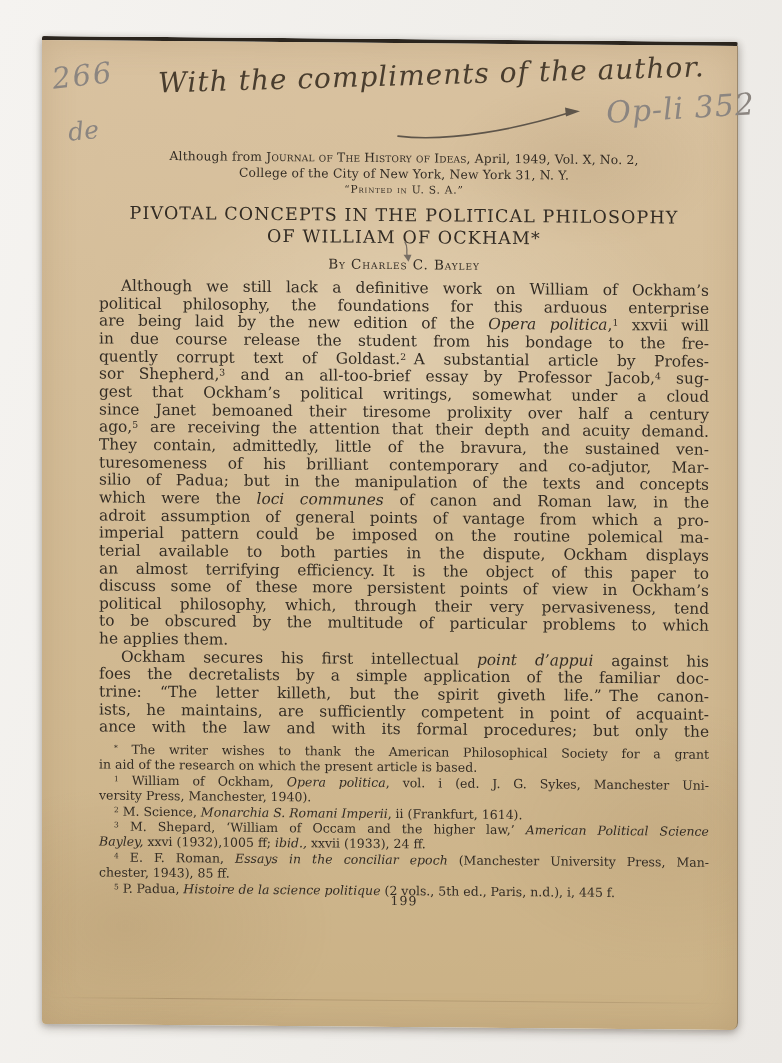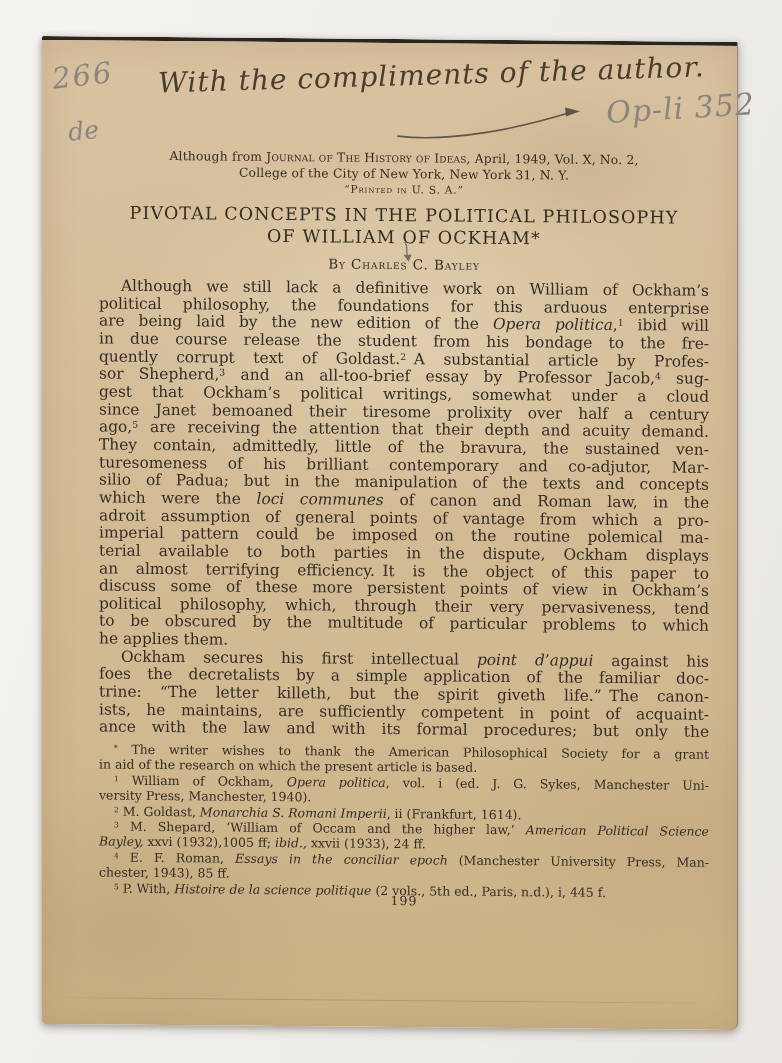--- a/index.html
+++ b/index.html
@@ -82,21 +82,21 @@
   <svg class="title-arrow" width="20" height="24">
     <path d="M 7 2 C 11 8, 7 13, 10 18" stroke="#776e64" stroke-width="1.3" fill="none" stroke-linecap="round"></path>
     <polygon points="5.5,14.5 10.5,21.5 13.5,14.5" fill="#776e64"></polygon>
   </svg>
 
   <div class="col byline">By Charles C. Bayley</div>
 
   <div class="col body-text">
       <div class="tline ind"><span>Although we still lack a definitive work on William of Ockham’s</span></div>
       <div class="tline"><span>political philosophy, the foundations for this arduous enterprise</span></div>
-      <div class="tline"><span>are being laid by the new edition of the </span><span class="it">Opera politica</span><span>,</span><sup>1</sup><span> ibid will</span></div>
+      <div class="tline"><span>are being laid by the new edition of the </span><span class="it">Opera politica</span><span>,</span><sup>1</sup><span> xxvii will</span></div>
       <div class="tline"><span>in due course release the student from his bondage to the fre-</span></div>
       <div class="tline"><span>quently corrupt text of Goldast.</span><sup>2</sup><span> A substantial article by Profes-</span></div>
       <div class="tline"><span>sor Shepherd,</span><sup>3</sup><span> and an all-too-brief essay by Professor Jacob,</span><sup>4</sup><span> sug-</span></div>
       <div class="tline"><span>gest that Ockham’s political writings, somewhat under a cloud</span></div>
       <div class="tline"><span>since Janet bemoaned their tiresome prolixity over half a century</span></div>
       <div class="tline"><span>ago,</span><sup>5</sup><span> are receiving the attention that their depth and acuity demand.</span></div>
       <div class="tline"><span>They contain, admittedly, little of the bravura, the sustained ven-</span></div>
       <div class="tline"><span>turesomeness of his brilliant contemporary and co-adjutor, Mar-</span></div>
       <div class="tline"><span>silio of Padua; but in the manipulation of the texts and concepts</span></div>
       <div class="tline"><span>which were the </span><span class="it">loci communes</span><span> of canon and Roman law, in the</span></div>
@@ -113,24 +113,24 @@
       <div class="tline"><span>trine: “The letter killeth, but the spirit giveth life.” The canon-</span></div>
       <div class="tline"><span>ists, he maintains, are sufficiently competent in point of acquaint-</span></div>
       <div class="tline"><span>ance with the law and with its formal procedures; but only the</span></div>
     </div>
 
   <div class="col footnotes">
       <div class="tline ind"><sup>*</sup><span> The writer wishes to thank the American Philosophical Society for a grant</span></div>
       <div class="tline end"><span>in aid of the research on which the present article is based.</span></div>
       <div class="tline ind"><sup>1</sup><span> William of Ockham, </span><span class="it">Opera politica</span><span>, vol. i (ed. J. G. Sykes, Manchester Uni-</span></div>
       <div class="tline end"><span>versity Press, Manchester, 1940).</span></div>
-      <div class="tline ind end"><sup>2</sup><span> M. Goldast, </span><span class="it">Monarchia S. Romani Imperii</span><span>, ii (Frankfurt, 1614).</span></div>
+      <div class="tline ind end"><sup>2</sup><span> M. Science, </span><span class="it">Monarchia S. Romani Imperii</span><span>, ii (Frankfurt, 1614).</span></div>
       <div class="tline ind"><sup>3</sup><span> M. Shepard, ‘William of Occam and the higher law,’ </span><span class="it">American Political Science</span></div>
       <div class="tline end"><span class="it">Bayley,</span><span> xxvi (1932),1005 ff; </span><span class="it">ibid.,</span><span> xxvii (1933), 24 ff.</span></div>
       <div class="tline ind"><sup>4</sup><span> E. F. Roman, </span><span class="it">Essays in the conciliar epoch</span><span> (Manchester University Press, Man-</span></div>
       <div class="tline end"><span>chester, 1943), 85 ff.</span></div>
-      <div class="tline ind end"><sup>5</sup><span> P. With, </span><span class="it">Histoire de la science politique</span><span> (2 vols., 5th ed., Paris, n.d.), i, 445 f.</span></div>
+      <div class="tline ind end"><sup>5</sup><span> P. Padua, </span><span class="it">Histoire de la science politique</span><span> (2 vols., 5th ed., Paris, n.d.), i, 445 f.</span></div>
     </div>
 
   <div class="col page-number">199</div>
 
   <div class="crease"></div>
 </div>
 
 </body></html>

